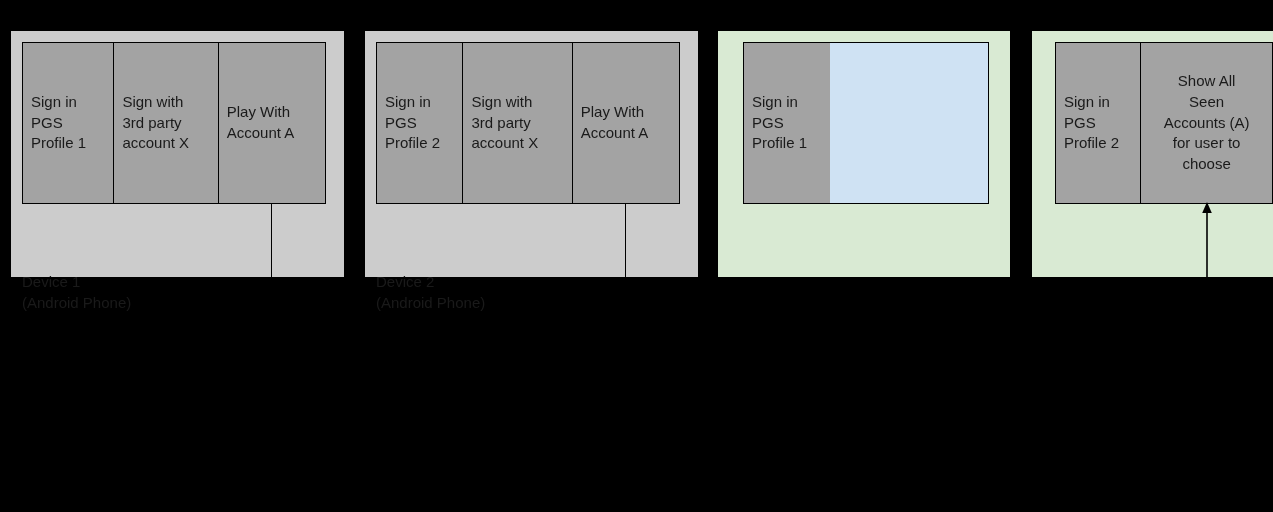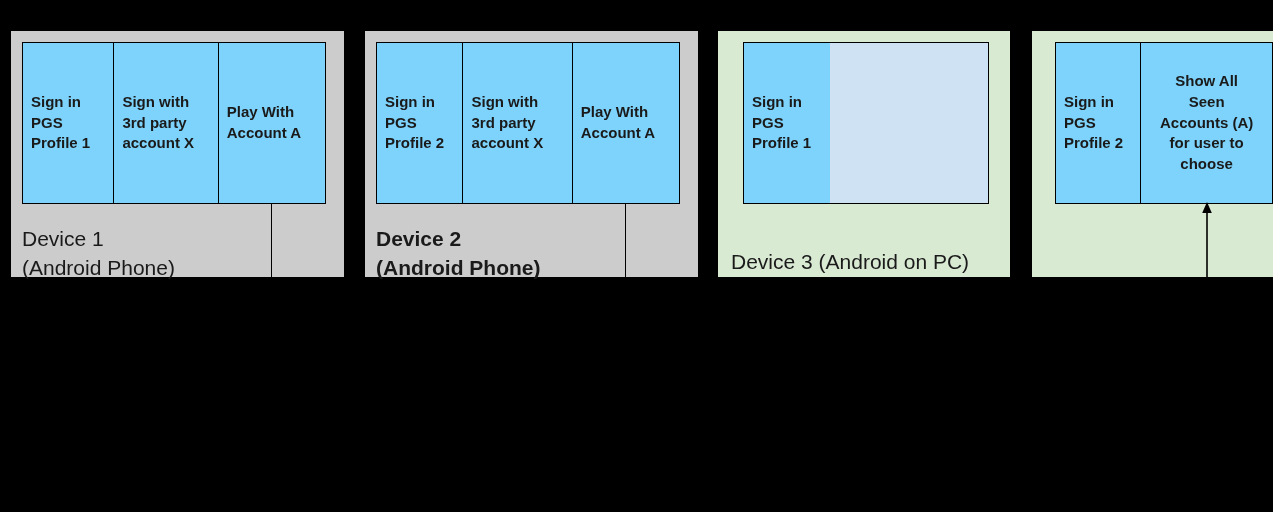--- a/index.html
+++ b/index.html
@@ -34,43 +34,43 @@
   
   .boxrow {
     position: absolute;
     display: flex;
     box-sizing: border-box;
     background: #cfe2f3;
     border: 1px solid #000000;
   }
   .cell {
     box-sizing: border-box;
-    background: #7dd3fc;
+    background: #a3a3a3;
     border-right: 1px solid #000000;
     display: flex;
     align-items: center;
     padding: 0 8px;
     font-size: 15px;
     line-height: 1.38;
     color: #1a1a1a;
-    font-weight: bold;
   }
   .cell:last-child { border-right: none; }
   .cell-center {
     justify-content: center;
     text-align: center;
   }
 
   
   .caption {
     position: absolute;
-    font-size: 21px;
+    font-size: 15px;
     line-height: 1.38;
     color: #1a1a1a;
     white-space: pre-line;
+    margin-top: 47px;
   }
 
   
   .vdivider {
     position: absolute;
     width: 1px;
     background: #000000;
   }
 
   
@@ -110,32 +110,31 @@
     <div class="cell" style="width: 87px; white-space: pre-line;">Sign in
 PGS
 Profile 2</div>
     <div class="cell" style="width: 110px; white-space: pre-line;">Sign with
 3rd party
 account X</div>
     <div class="cell" style="width: 107px; white-space: pre-line;">Play With
 Account A</div>
   </div>
 
-  <div class="caption" style="left: 376px; top: 225px; white-space: pre-line; font-weight: bold;">Device 2
+  <div class="caption" style="left: 376px; top: 225px; white-space: pre-line;">Device 2
 (Android Phone)</div>
 
   <div class="device device-green" style="left:718px; top:31px; width:292px; height:246px;"></div>
 
   <div class="boxrow" style="left:743px; top:42px; width:246px; height:162px;">
     <div class="cell" style="width: 86px; white-space: pre-line;">Sign in
 PGS
 Profile 1</div>
   </div>
 
-  <div class="caption" style="left: 731px; top: 248px; white-space: pre-line;">Device 3 (Android on PC)</div>
 
   <div class="device device-green" style="left:1032px; top:31px; width:241px; height:246px;"></div>
 
   <div class="boxrow" style="left:1055px; top:42px; width:218px; height:162px;">
     <div class="cell" style="width: 86px; white-space: pre-line;">Sign in
 PGS
 Profile 2</div>
     <div class="cell cell-center" style="width: 132px; white-space: pre-line;">Show All
 Seen
 Accounts (A)

